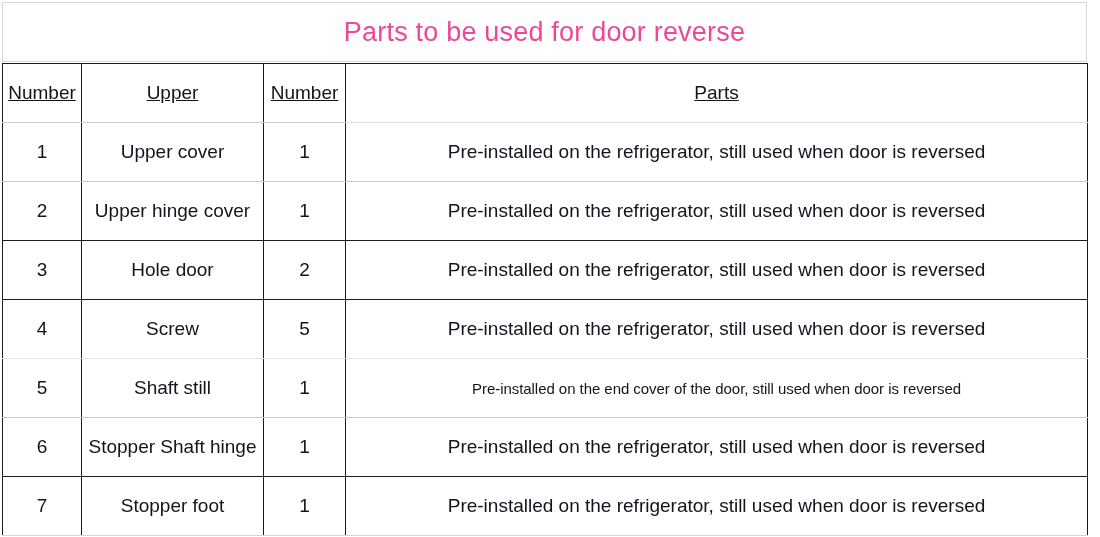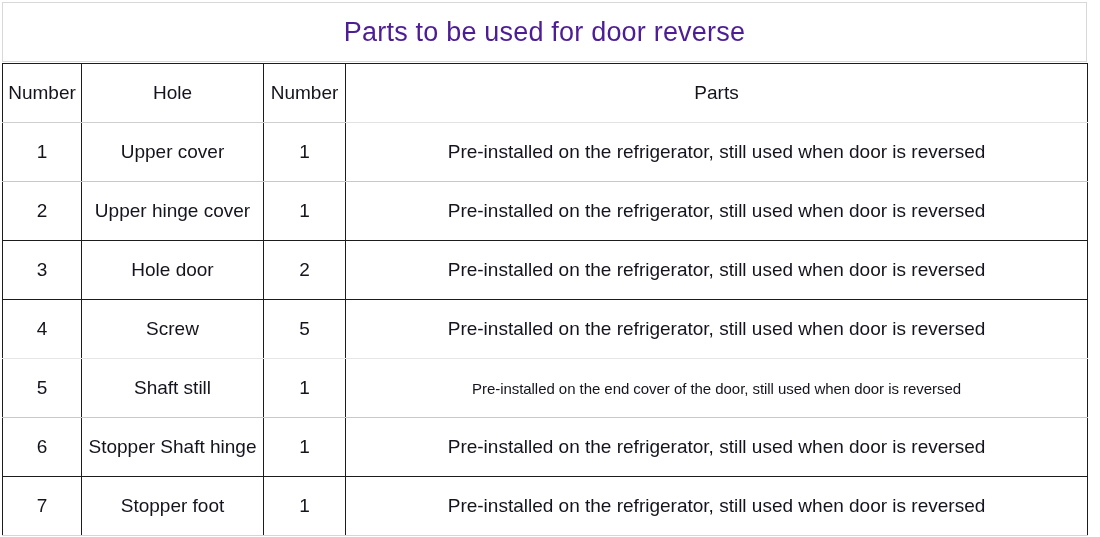--- a/index.html
+++ b/index.html
@@ -34,21 +34,21 @@
     border: 1px solid #d8d8d8;
     background: #ffffff;
     display: flex;
     align-items: center;
     justify-content: center;
   }
   .title-text {
     font-size: 27px;
     font-weight: 400;
     letter-spacing: 0.2px;
-    color: #4c1d95;
+    color: #ec4899;
     white-space: nowrap;
   }
 
   
   .parts-table {
     position: absolute;
     left: 2px;
     top: 63px;
     width: 1085px;
     border-collapse: collapse;
@@ -71,20 +71,21 @@
     overflow: visible;
     white-space: nowrap;
   }
 
   
   .hdr-row { height: 59px; }
   .hdr-row th {
     font-size: 19px;
     border-top: 1px solid #1c1c1c;
     border-bottom: 1px solid #cfcfcf;
+    text-decoration: underline;
   }
   .hdr-row th.note-h { border-bottom: 1px solid #e2e2e2; }
 
   
   .body-row { height: 59px; }
   .body-row td { font-size: 19px; }
 
   
   .sep-light > td { border-bottom: 1px solid #c9c9c9; }
   .sep-dark  > td { border-bottom: 1px solid #1c1c1c; }
@@ -111,21 +112,21 @@
   <table class="parts-table">
     <colgroup>
       <col class="c-num">
       <col class="c-name">
       <col class="c-qty">
       <col class="c-note">
     </colgroup>
     <thead>
       <tr class="hdr-row">
         <th>Number</th>
-        <th>Hole</th>
+        <th>Upper</th>
         <th>Number</th>
         <th class="note-h">Parts</th>
       </tr>
     </thead>
     <tbody>
       <tr class="body-row sep-light">
         <td class="cell-num">1</td>
         <td class="cell-name">Upper cover</td>
         <td class="cell-qty">1</td>
         <td class="cell-note">Pre-installed on the refrigerator, still used when door is reversed</td>

